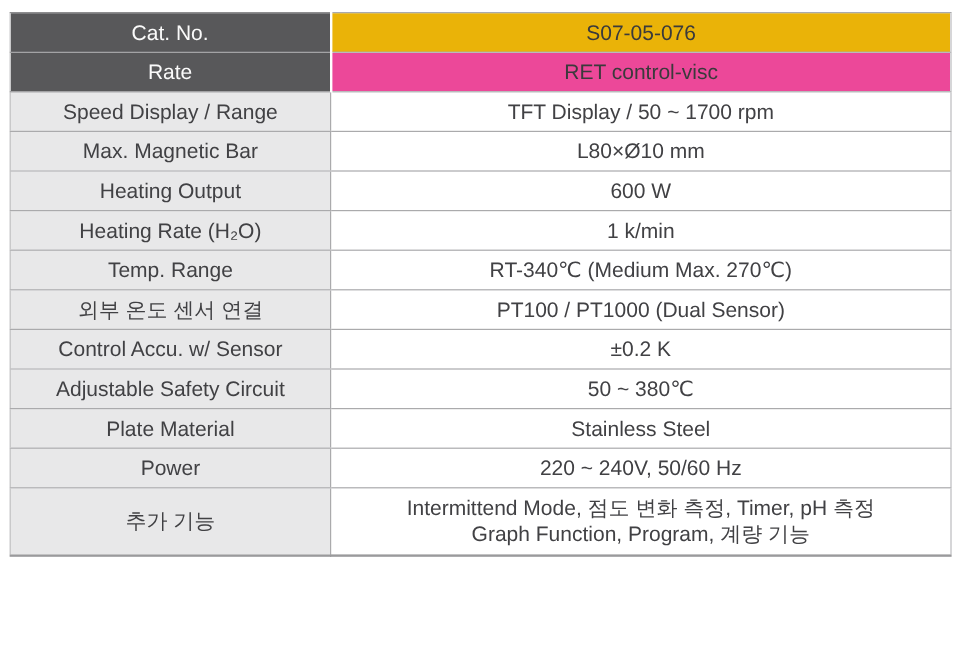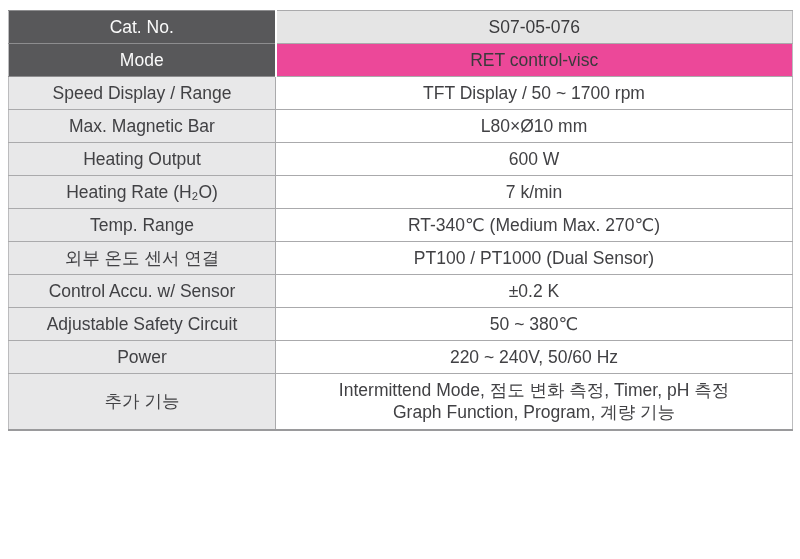--- a/index.html
+++ b/index.html
@@ -52,21 +52,21 @@
   tr.header-row td.label-cell {
     background: #58585a;
     color: #fafafa;
     border-top-color: #8d8d8f;
     border-bottom-color: #8d8d8f;
   }
   tr.header-row td.value-cell {
     border-left: 2px solid #ffffff;
     color: #3a3a3c;
   }
-  td.value-shade-dark { background: #e5e5e5; }
+  td.value-shade-dark { background: #eab308; }
   td.value-shade-light { background: #ec4899; }
 
   td.multiline {
     white-space: pre-line;
     line-height: 1.3;
     font-size: 17px;
   }
 </style>
 </head>
 <body>
@@ -76,56 +76,60 @@
     <colgroup>
       <col class="col-label">
       <col class="col-value">
     </colgroup>
     <tbody>
       <tr class="spec-row header-row">
         <td class="label-cell">Cat. No.</td>
         <td class="value-cell value-shade-dark">S07-05-076</td>
       </tr>
       <tr class="spec-row header-row">
-        <td class="label-cell">Mode</td>
+        <td class="label-cell">Rate</td>
         <td class="value-cell value-shade-light">RET control-visc</td>
       </tr>
       <tr class="spec-row">
         <td class="label-cell">Speed Display / Range</td>
         <td class="value-cell">TFT Display / 50 ~ 1700 rpm</td>
       </tr>
       <tr class="spec-row">
         <td class="label-cell">Max. Magnetic Bar</td>
         <td class="value-cell">L80×Ø10 mm</td>
       </tr>
       <tr class="spec-row">
         <td class="label-cell">Heating Output</td>
         <td class="value-cell">600 W</td>
       </tr>
       <tr class="spec-row">
         <td class="label-cell">Heating Rate (H₂O)</td>
-        <td class="value-cell">7 k/min</td>
+        <td class="value-cell">1 k/min</td>
       </tr>
       <tr class="spec-row">
         <td class="label-cell">Temp. Range</td>
         <td class="value-cell">RT-340℃ (Medium Max. 270℃)</td>
       </tr>
       <tr class="spec-row">
         <td class="label-cell">외부 온도 센서 연결</td>
         <td class="value-cell">PT100 / PT1000 (Dual Sensor)</td>
       </tr>
       <tr class="spec-row">
         <td class="label-cell">Control Accu. w/ Sensor</td>
         <td class="value-cell">±0.2 K</td>
       </tr>
       <tr class="spec-row">
         <td class="label-cell">Adjustable Safety Circuit</td>
         <td class="value-cell">50 ~ 380℃</td>
       </tr>
       <tr class="spec-row">
+        <td class="label-cell">Plate Material</td>
+        <td class="value-cell">Stainless Steel</td>
+      </tr>
+      <tr class="spec-row">
         <td class="label-cell">Power</td>
         <td class="value-cell">220 ~ 240V, 50/60 Hz</td>
       </tr>
       <tr class="spec-row-tall">
         <td class="label-cell">추가 기능</td>
         <td class="value-cell multiline">Intermittend Mode, 점도 변화 측정, Timer, pH 측정
 Graph Function, Program, 계량 기능</td>
       </tr>
     </tbody>
   </table>

